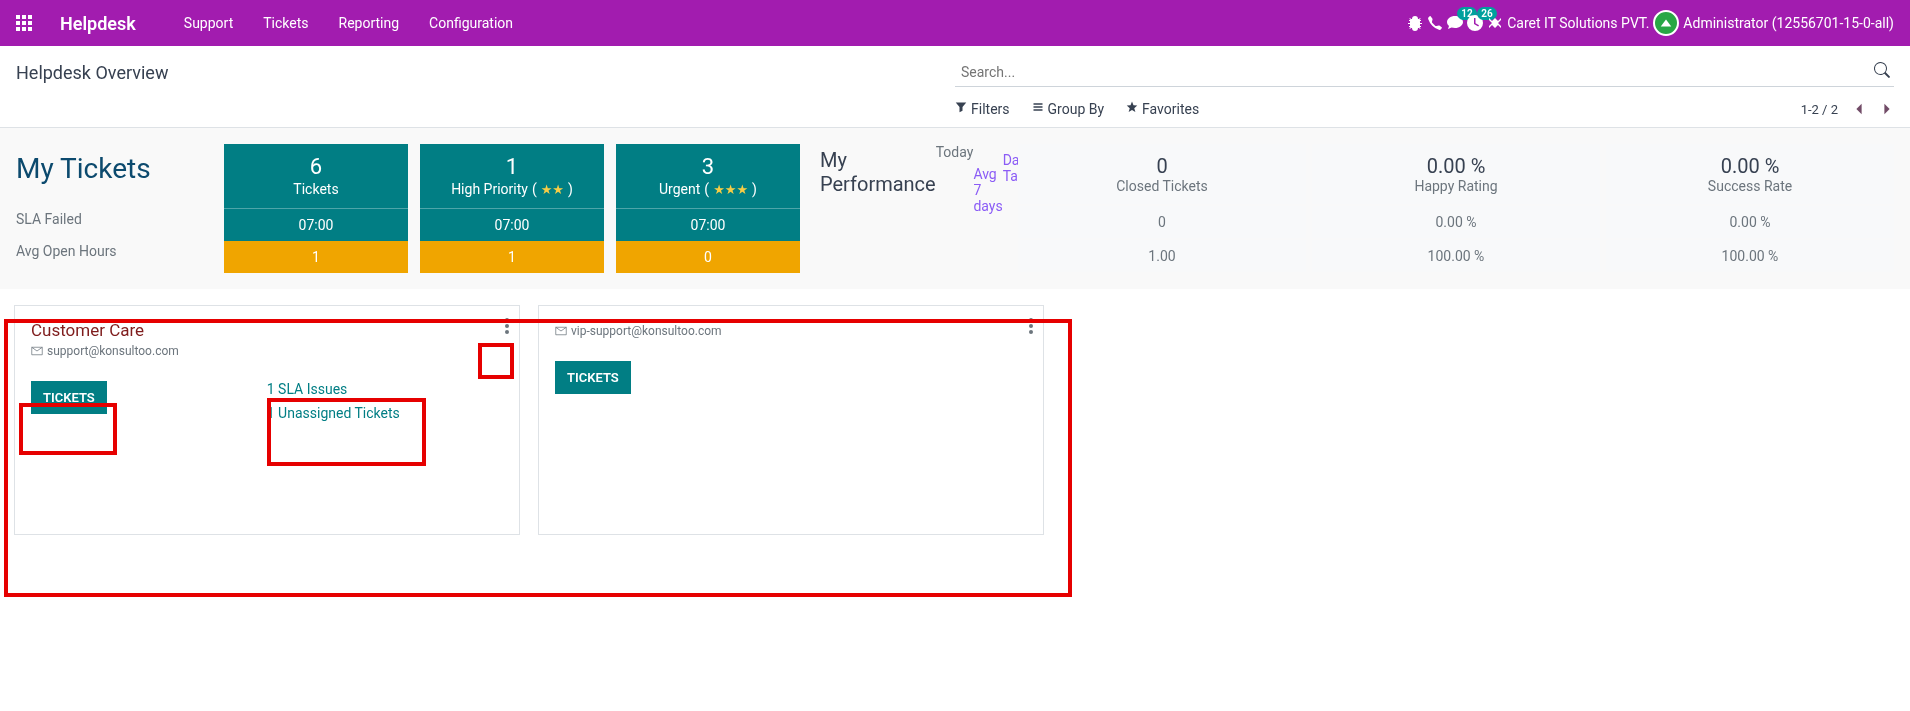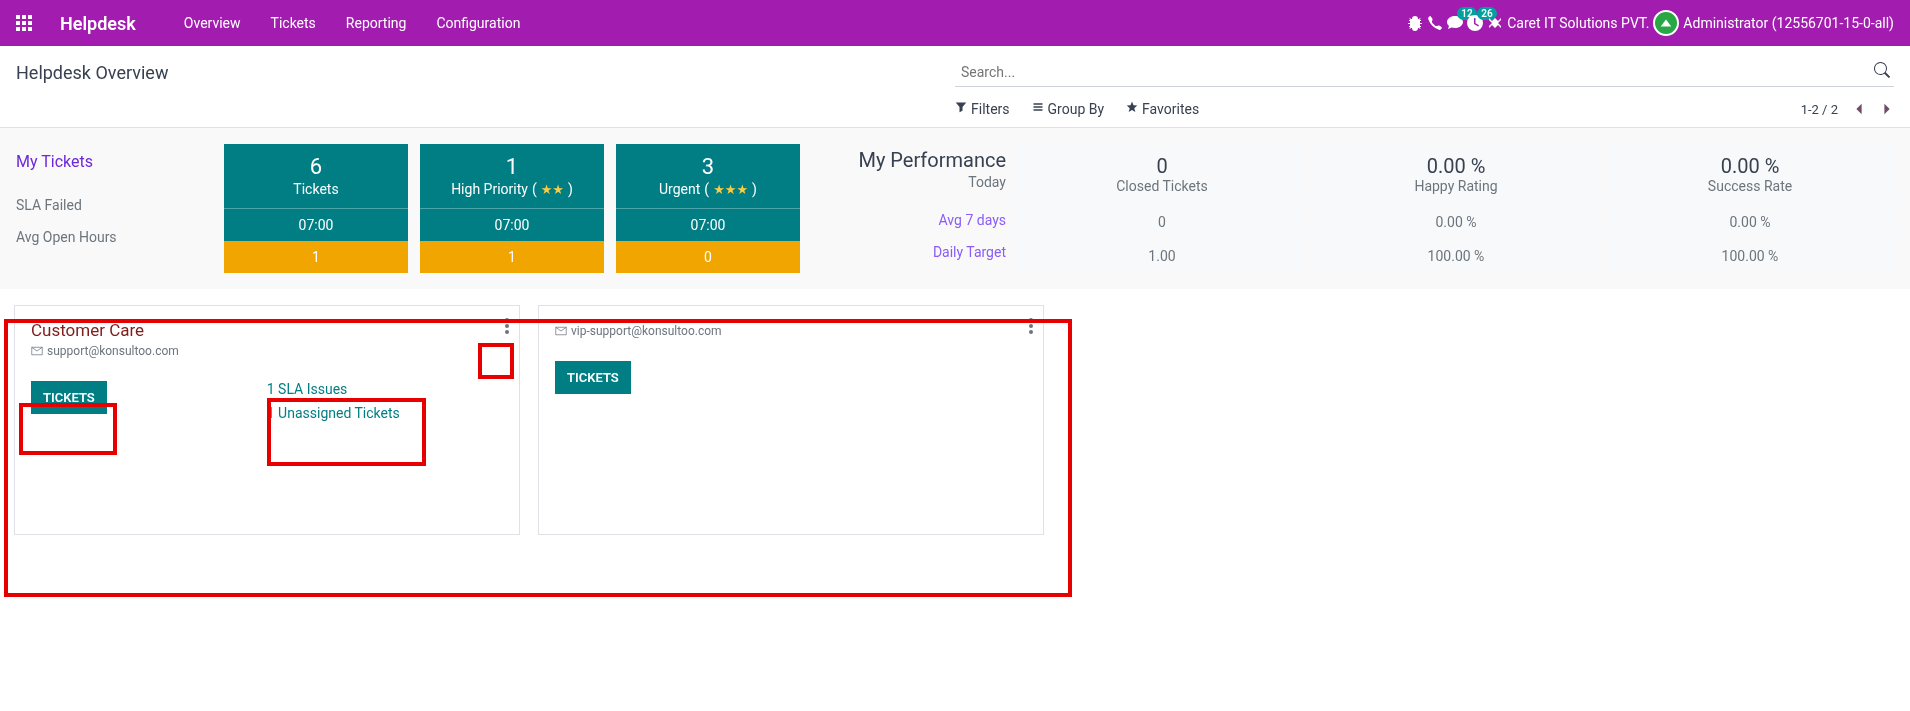--- a/index.html
+++ b/index.html
@@ -35,30 +35,30 @@
 .filter-btn { display: inline-flex; gap: 4px; font-size: 14px; cursor: pointer; color: #374151; }
 .filter-btn svg { width: 12px; height: 12px; fill: #374151; }
 .pager-wrap { margin-left: auto; display: flex; align-items: center; gap: 14px; }
 .pager-text { font-size: 13px; color: #374151; }
 .pager-btn { cursor: pointer; display: inline-flex; }
 .pager-btn svg { width: 14px; height: 14px; fill: #714B67; }
 
 
 .dashboard { padding: 16px; display: flex; gap: 12px; background: #f9f9f9; }
 .stat-labels { width: 196px; display: flex; flex-direction: column; }
-.stat-title { font-size: 16px; color: #6d28d9; padding-bottom: 18px; padding-top: 8px; }
+.stat-title { font-size: 28px; color: #0c4a6e; padding-bottom: 18px; padding-top: 8px; }
 .stat-row-label { font-size: 14px; color: #6c757d; padding: 8px 0; }
 .stat-block { flex: 0 0 184px; }
 .stat-top { background: #017E84; color: #fff; text-align: center; padding: 10px 0; border-bottom: 1px solid rgba(255,255,255,0.3); }
 .stat-big { font-size: 22px; font-weight: 400; }
 .stat-sub { font-size: 14px; display: inline-flex; align-items: center; gap: 4px; justify-content: center; }
 .stat-mid { background: #017E84; color: #fff; text-align: center; padding: 8px 0; font-size: 14px; }
 .stat-bot { background: #F0A500; color: #fff; text-align: center; padding: 8px 0; font-size: 14px; }
 .star { color: #f7cd46; font-size: 13px; }
-.perf-labels { width: 186px; display: flex; flex-direction: column; margin-left: 8px; align-items: flex-end; }
+.perf-labels { width: 186px; display: flex; flex-direction: row; margin-left: 8px; }
 .perf-title { font-size: 20px; color: #374151; padding-bottom: 2px; padding-top: 4px; }
 .perf-sub { font-size: 14px; color: #6c757d; }
 .perf-row-label { font-size: 14px; color: #8b5cf6; padding: 8px 0; }
 .perf-grid { flex: 1; display: flex; gap: 6px; }
 .perf-col { flex: 1; text-align: center; }
 .perf-top { background: #f8f9fa; padding: 10px 0; }
 .perf-big { font-size: 20px; }
 .perf-label { font-size: 14px; color: #6c757d; }
 .perf-row { background: #f8f9fa; padding: 8px 0; margin-top: 2px; font-size: 14px; color: #6c757d; }
 
@@ -94,21 +94,21 @@
           <rect x="0" y="6" width="4" height="4"></rect>
           <rect x="6" y="6" width="4" height="4"></rect>
           <rect x="12" y="6" width="4" height="4"></rect>
           <rect x="0" y="12" width="4" height="4"></rect>
           <rect x="6" y="12" width="4" height="4"></rect>
           <rect x="12" y="12" width="4" height="4"></rect>
         </svg>
     </span>
     <span class="brand">Helpdesk</span>
     <div class="nav-links">
-      <span class="nav-link">Overview</span>
+      <span class="nav-link">Support</span>
       <span class="nav-link">Tickets</span>
       <span class="nav-link">Reporting</span>
       <span class="nav-link">Configuration</span>
     </div>
   </div>
   <div class="nav-right">
     <span class="nav-icon">
         <svg viewBox="0 0 16 16">
           <path d="M8 1a3 3 0 013 3h1l1-1 .7.7L12.4 5H14v1h-1.1a5 5 0 01.1 1v1h2v1h-2v1a5 5 0 01-.1 1H14v1h-1.6l1.3 1.3-.7.7-1-1H11a3 3 0 01-6 0H4l-1 1-.7-.7L3.6 12H2v-1h1.1A5 5 0 013 10V9H1V8h2V7a5 5 0 01.1-1H2V5h1.6L2.3 3.7 3 3l1 1h1a3 3 0 013-3z"></path>
         </svg>

